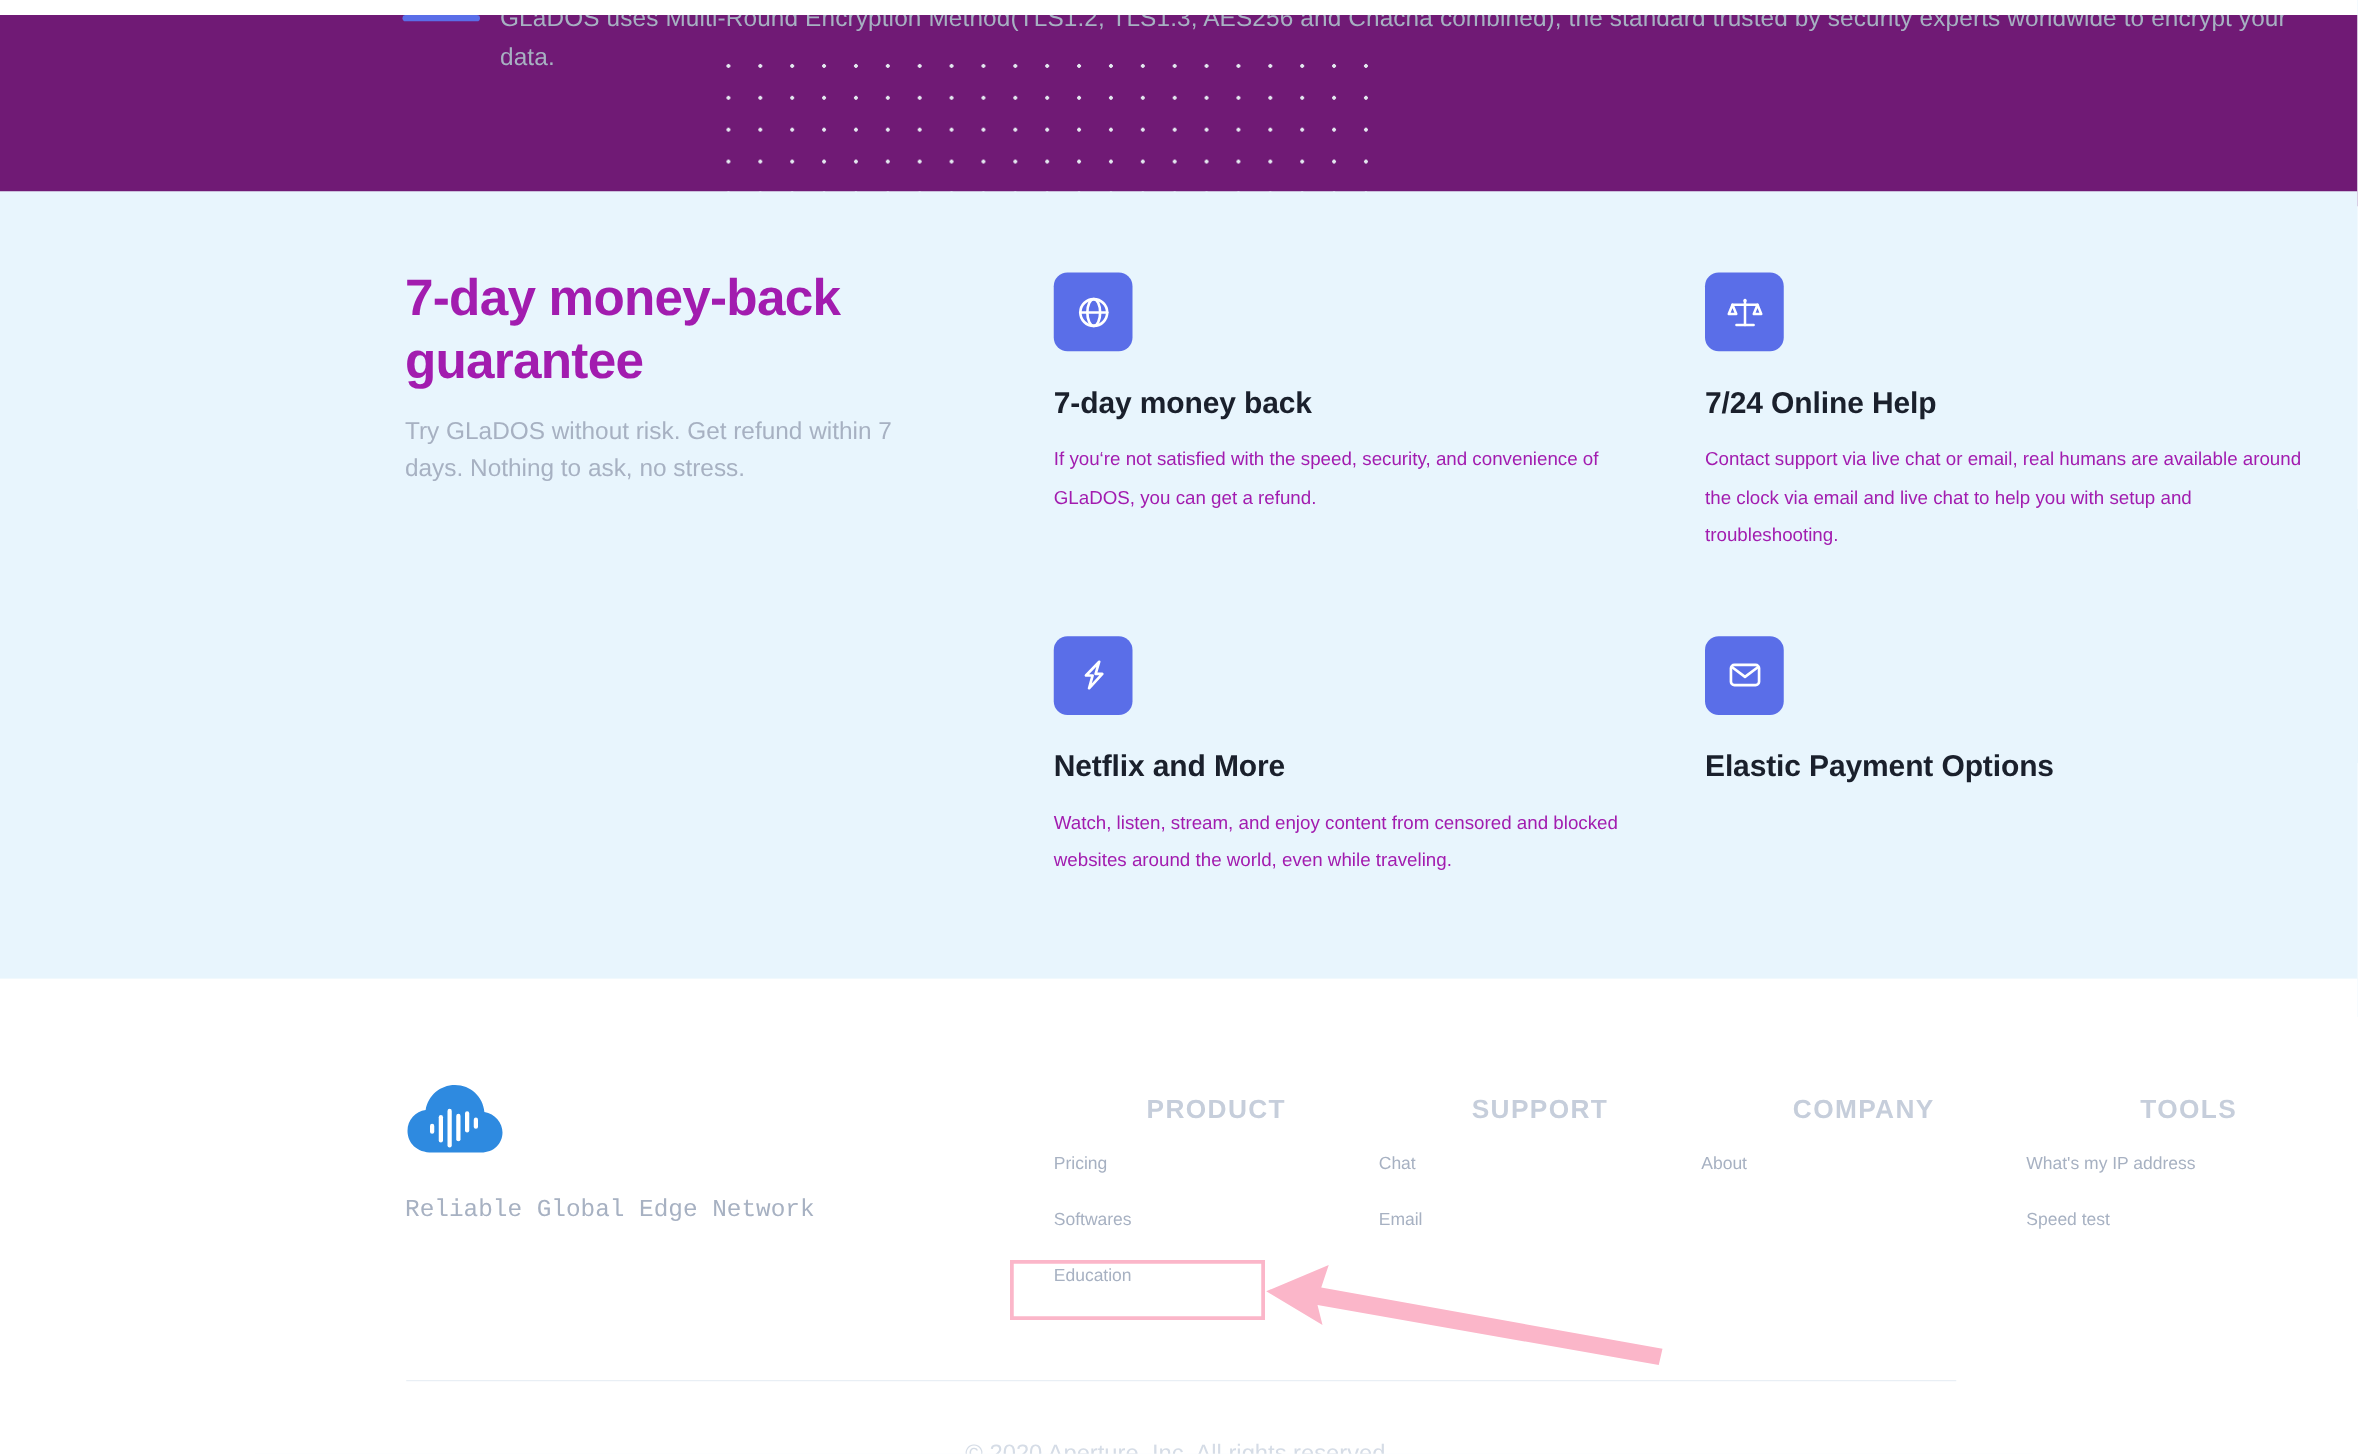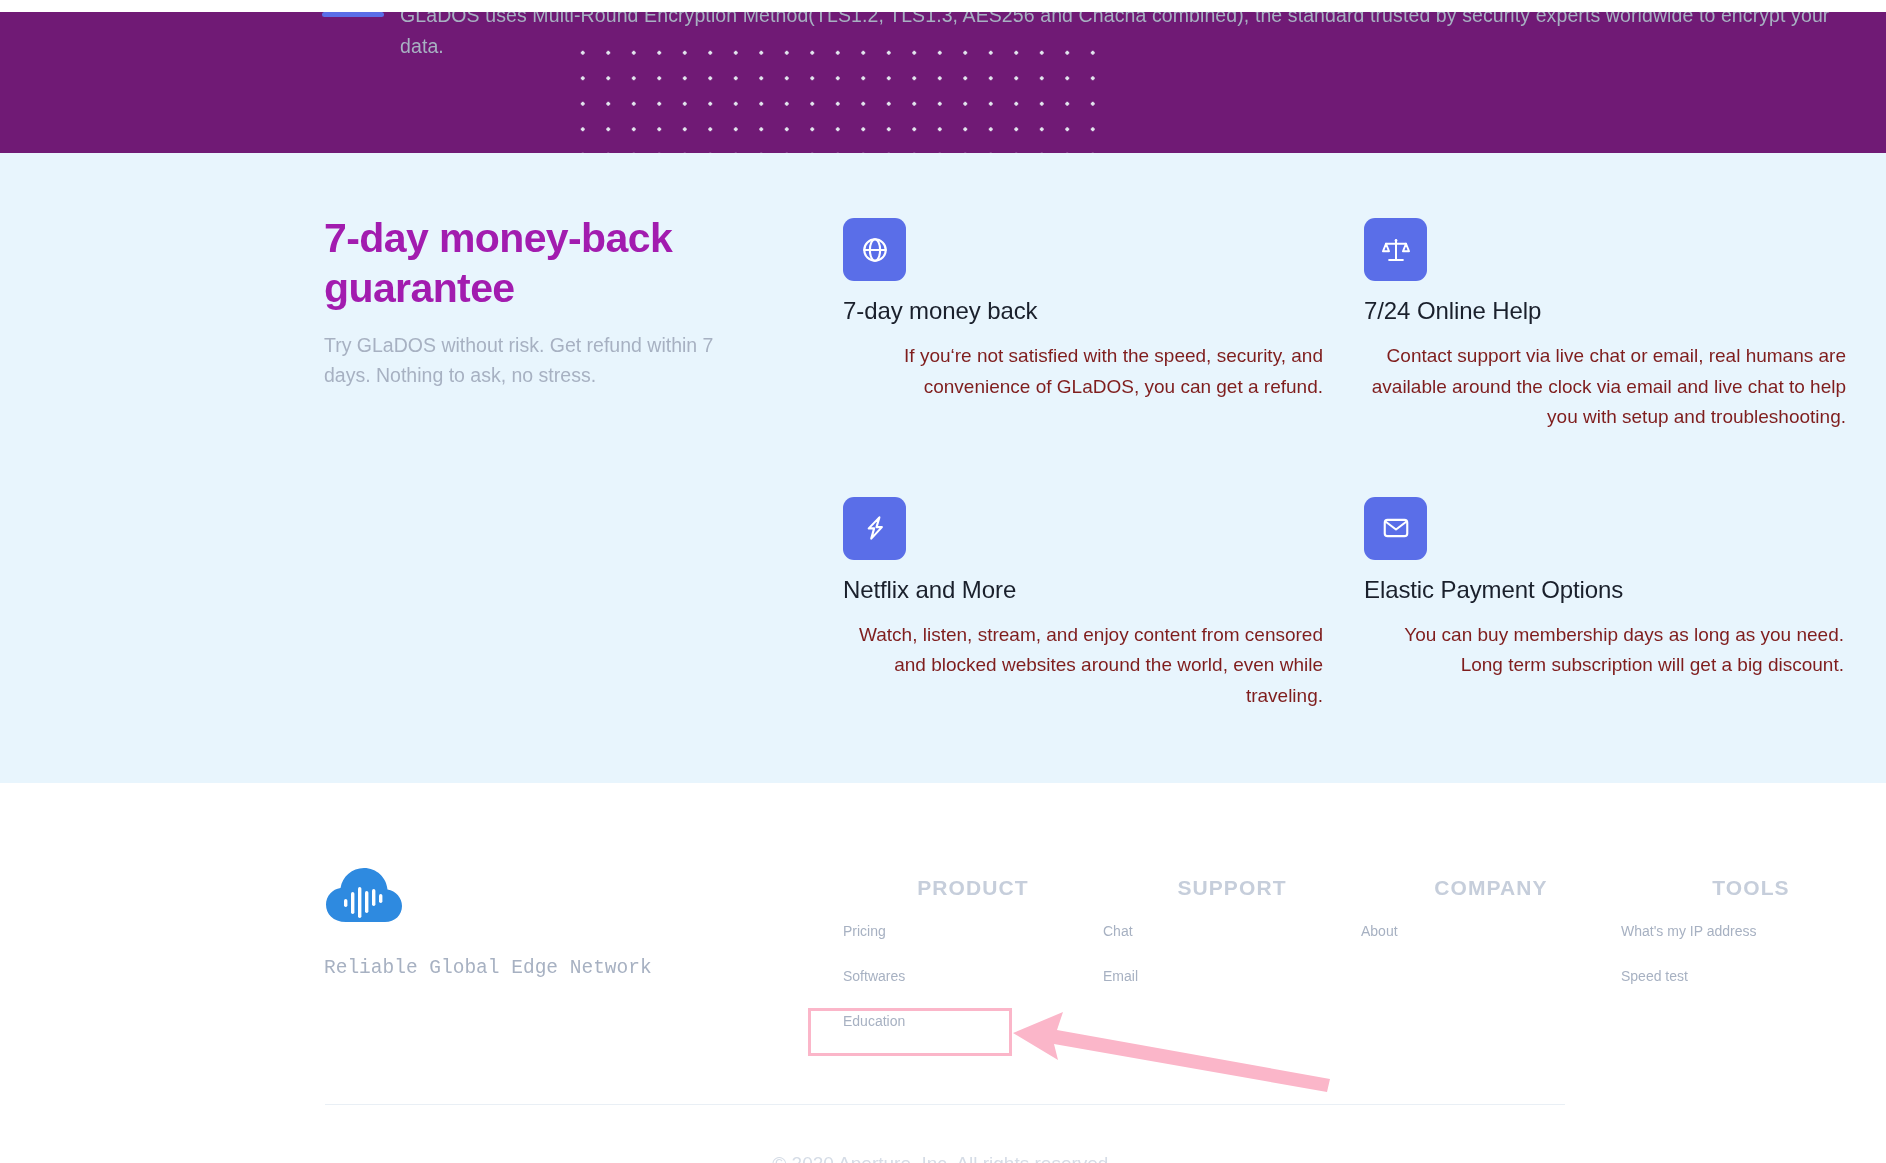--- a/index.html
+++ b/index.html
@@ -88,32 +88,31 @@
   .icon-tile {
     width: 63px; height: 63px;
     border-radius: 11px;
     background: #5a6ee8;
     display: flex;
     align-items: center;
     justify-content: center;
   }
   .icon-tile svg { display: block; }
   .card-title {
-    margin-top: 16px;
+    margin-top: 28px;
     font-size: 24px;
-    font-weight: 400;
+    font-weight: 700;
     color: #1a202c;
     letter-spacing: -0.1px;
   }
   .card-body {
     margin-top: 16px;
-    font-size: 19px;
+    font-size: 15px;
     line-height: 30.5px;
-    color: #7f1d1d;
-    text-align: right;
+    color: #a21caf;
   }
   .card.wide .card-body { width: 482px; }
 
   
   .footer {
     position: absolute;
     left: 0; top: 783px;
     width: 1886px;
     height: 380px;
     background: #ffffff;
@@ -242,21 +241,20 @@
     </div>
 
     <div class="card">
       <div class="icon-tile">
         <svg width="30" height="30" viewBox="0 0 24 24" fill="none" stroke="#ffffff" stroke-width="1.7" stroke-linecap="round" stroke-linejoin="round">
           <rect x="3" y="5.5" width="18" height="13" rx="2.2"></rect>
           <path d="M3.8 7 L12 13.2 L20.2 7"></path>
         </svg>
       </div>
       <div class="card-title">Elastic Payment Options</div>
-      <div class="card-body">You can buy membership days as long as you need. Long term subscription will get a big discount.</div>
     </div>
 
   </div>
 </div>
 
 <div class="footer">
 
   <div class="brand">
     <div class="brand-logo">
       <svg width="80" height="62" viewBox="0 0 80 62">

